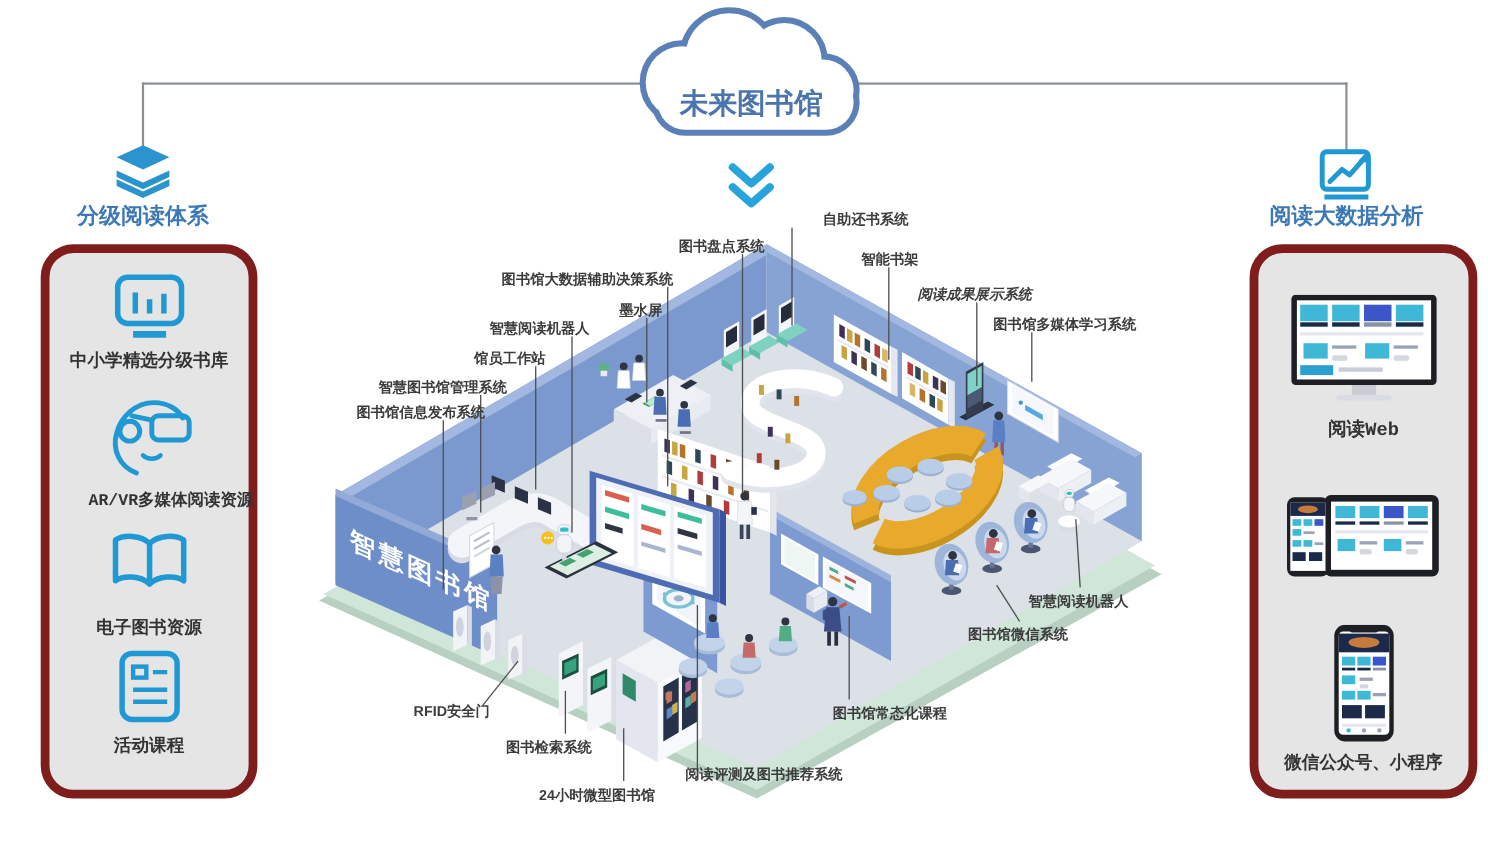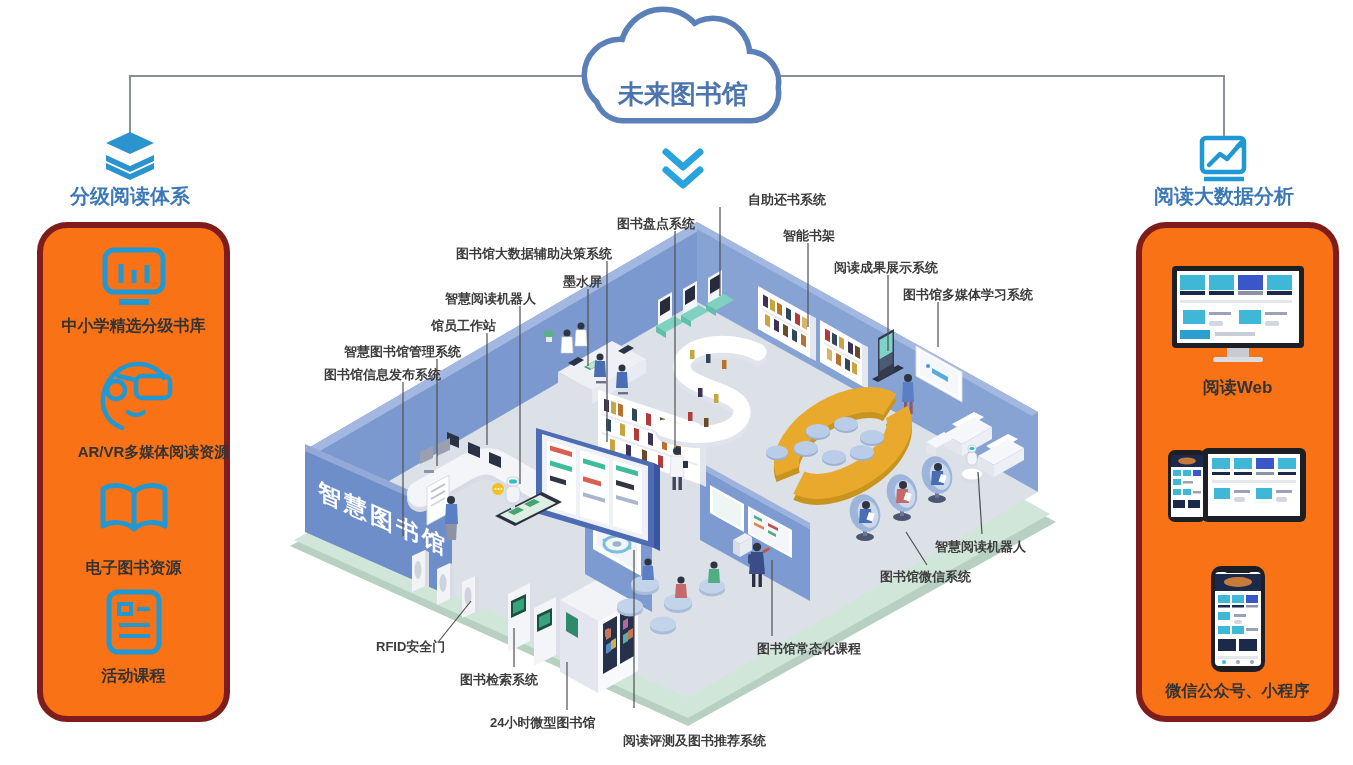--- a/index.html
+++ b/index.html
@@ -3,21 +3,21 @@
 <meta charset="utf-8">
 <style>
   html,body{margin:0;padding:0;background:#fff;}
   #canvas{position:relative;width:1353px;height:765px;background:#fff;overflow:hidden;
           font-family:"Liberation Sans","DejaVu Sans",sans-serif;}
   .hline,.vline{position:absolute;background:#8a8f96;}
   .hline{height:2px;} .vline{width:2px;}
   .col-icon{position:absolute;width:56px;height:52px;}
   .col-header{position:absolute;font-size:20px;font-weight:bold;color:#3c78b5;white-space:nowrap;
               transform:translateX(-50%);}
-  .panel{position:absolute;border:6px solid #7f1d1d;border-radius:30px;background:#f97316;}
+  .panel{position:absolute;border:8px solid #7f1d1d;border-radius:30px;background:#e5e5e5;font-family:Liberation Mono, monospace;}
   .p-item-label{position:absolute;width:100%;text-align:center;font-size:16px;font-weight:bold;color:#333;}
   .p-icon{position:absolute;left:50%;transform:translateX(-50%);}
   .callout{position:absolute;font-size:13px;font-weight:bold;color:#3c3c3c;white-space:nowrap;z-index:6;}
   #scene{position:absolute;left:0;top:0;z-index:1;}
   #cloudwrap{position:absolute;left:0;top:0;z-index:3;}
   .devwrap{position:absolute;left:50%;transform:translateX(-50%);}
 </style>
 </head>
 <body>
 
@@ -615,29 +615,29 @@
       <circle cx="15" cy="96" r="2" fill="#3fb7d6"></circle>
         <circle cx="29" cy="96" r="2" fill="#9aa3b5"></circle>
         <circle cx="43" cy="96" r="2" fill="#9aa3b5"></circle>
     </svg>
     <div class="p-item-label" style="top:453px;">微信公众号、小程序</div>
   </div>
 
   <div class="callout" style="left:736px;top:191px;margin-left:12px;">自助还书系统</div>
   <div class="callout" style="left:617px;top:215px;">图书盘点系统</div>
   <div class="callout" style="left:783px;top:227px;">智能书架</div>
-  <div class="callout" style="left:834px;top:259px;">阅读成果展示系统</div>
+  <div class="callout" style="left:834px;top:259px;font-style:italic;">阅读成果展示系统</div>
   <div class="callout" style="left:903px;top:286px;">图书馆多媒体学习系统</div>
   <div class="callout" style="left:456px;top:245px;">图书馆大数据辅助决策系统</div>
   <div class="callout" style="left:563px;top:273px;">墨水屏</div>
   <div class="callout" style="left:445px;top:290px;">智慧阅读机器人</div>
   <div class="callout" style="left:431px;top:317px;">馆员工作站</div>
   <div class="callout" style="left:344px;top:343px;">智慧图书馆管理系统</div>
   <div class="callout" style="left:324px;top:366px;">图书馆信息发布系统</div>
   <div class="callout" style="left:376px;top:638px;">RFID安全门</div>
   <div class="callout" style="left:460px;top:671px;">图书检索系统</div>
   <div class="callout" style="left:490px;top:714px;">24小时微型图书馆</div>
-  <div class="callout" style="left:623px;top:732px;">阅读评测及图书推荐系统</div>
+  <div class="callout" style="left:623px;top:695px;">阅读评测及图书推荐系统</div>
   <div class="callout" style="left:757px;top:640px;">图书馆常态化课程</div>
   <div class="callout" style="left:880px;top:568px;">图书馆微信系统</div>
   <div class="callout" style="left:935px;top:538px;">智慧阅读机器人</div>
 
 </div>
 
 </body></html>

